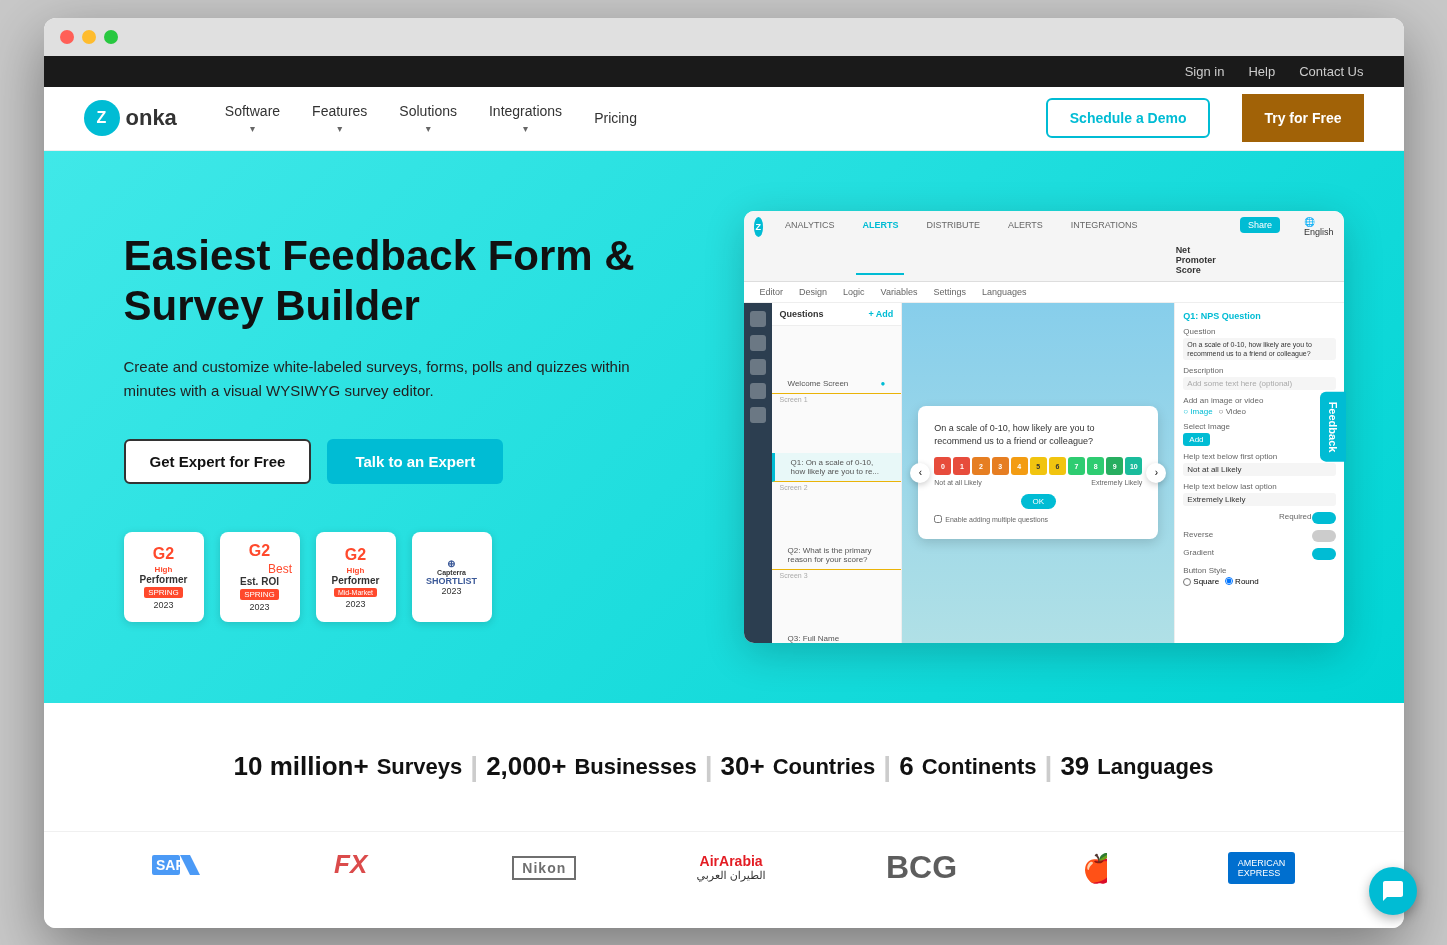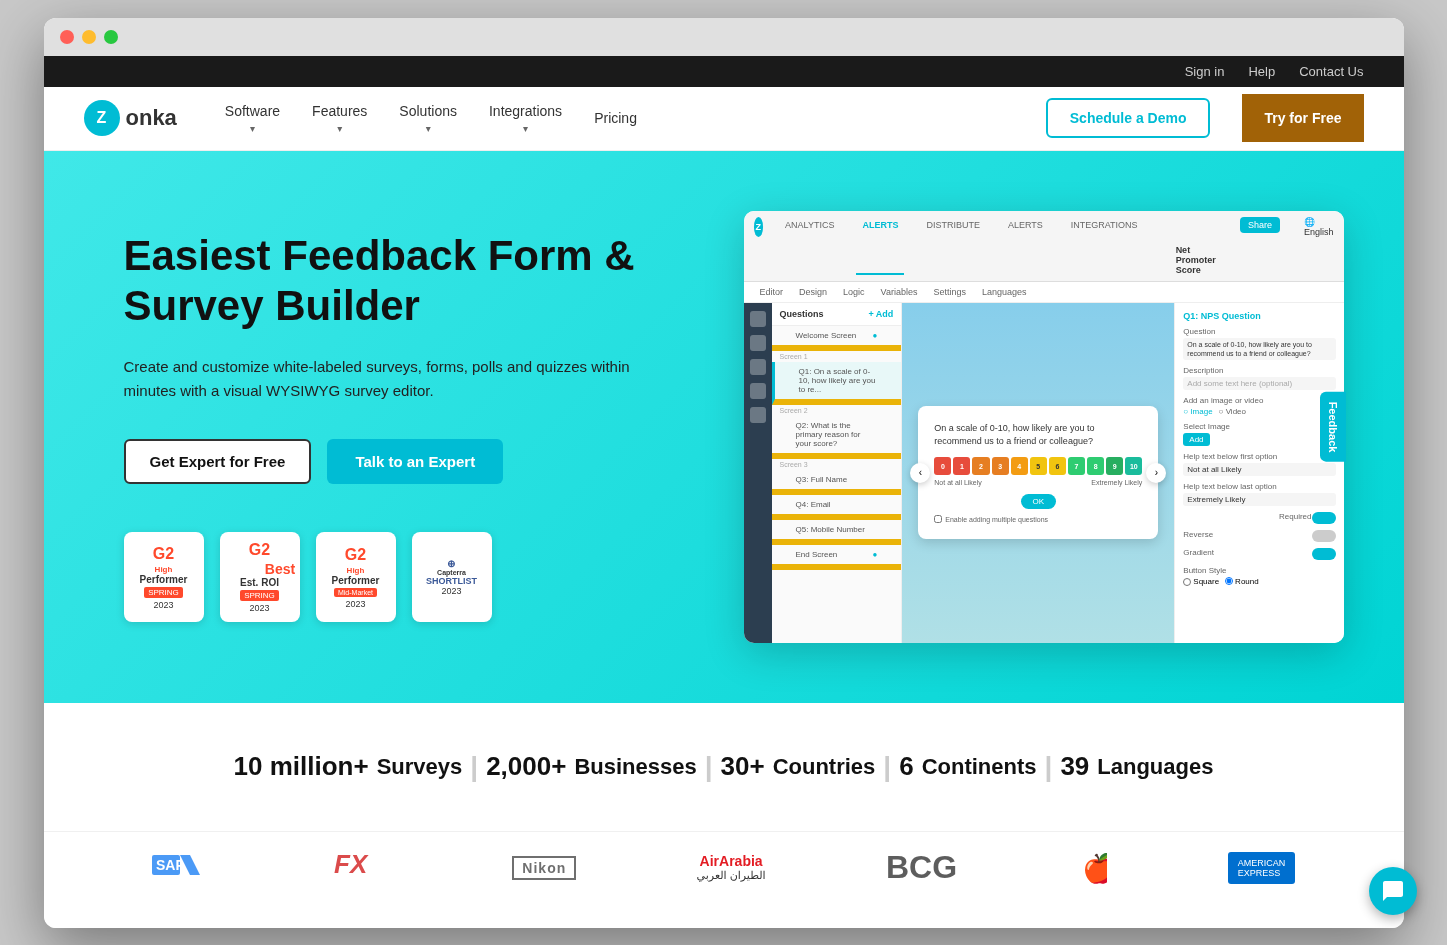--- a/index.html
+++ b/index.html
@@ -304,24 +304,25 @@
       font-weight: 700;
       color: #333;
       background: white;
       border-bottom: 1px solid #eee;
       display: flex;
       justify-content: space-between;
       align-items: center;
     }
 
     .app-question-item {
-      padding: 5px 24px;
+      padding: 5px 16px;
       font-size: 8px;
       color: #555;
-      border-bottom: 6px solid #eab308;
+      border-bottom: 1px solid #eab308;
+      margin-top: 48px;
     }
 
     .app-question-item.active {
       background: #e8f8f8;
       border-left: 3px solid #00bcd4;
     }
 
     .app-preview {
       flex: 1;
       background: linear-gradient(180deg, #87ceeb 0%, #b0e0e6 100%);
@@ -532,21 +533,21 @@
         <div class="badge badge-g2">
           <div class="g2-logo">G2</div>
           <div style="font-size:8px;color:#ff492c;font-weight:700;">High</div>
           <div class="badge-title">Performer</div>
           <div class="badge-sub">SPRING</div>
           <div class="badge-year">2023</div>
         </div>
 
         <div class="badge badge-g2">
           <div class="g2-logo">G2</div>
-          <div style="font-size:14px;color:#ff492c;font-weight:700;padding-left:41px;">Best</div>
+          <div style="font-size:12px;color:#ff492c;font-weight:400;padding-left:41px;">Best</div>
           <div class="badge-title">Est. ROI</div>
           <div class="badge-sub">SPRING</div>
           <div class="badge-year">2023</div>
         </div>
 
         <div class="badge badge-g2">
           <div class="g2-logo">G2</div>
           <div style="font-size:8px;color:#ff492c;font-weight:700;">High</div>
           <div class="badge-title">Performer</div>
           <div class="badge-sub" style="font-size:7px;">Mid-Market</div>

